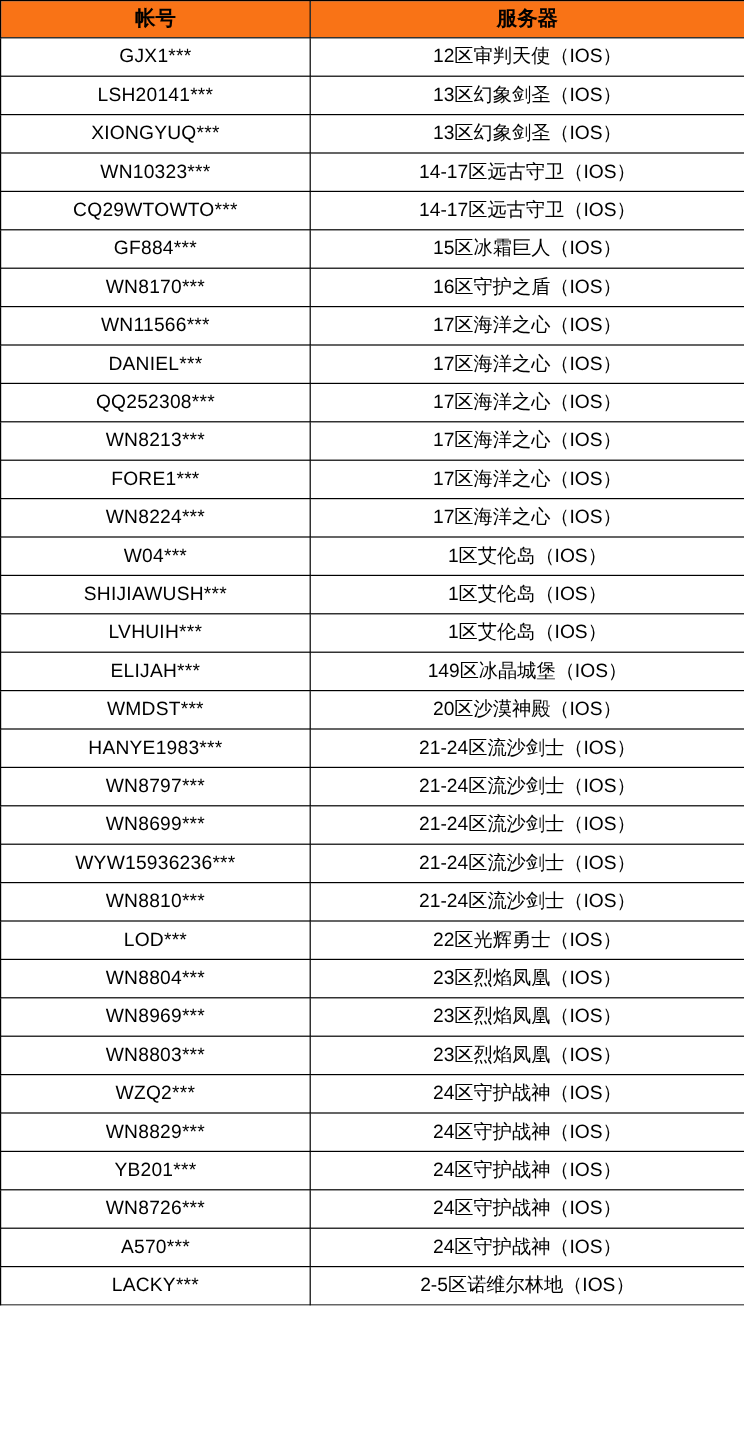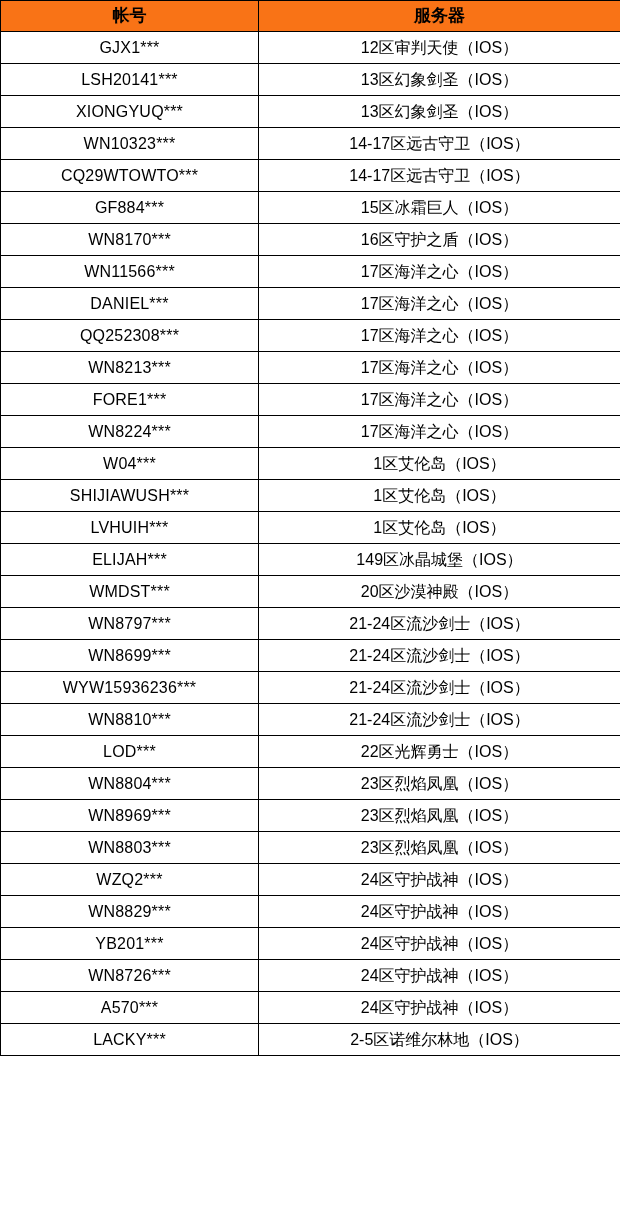--- a/index.html
+++ b/index.html
@@ -135,20 +135,24 @@
         </tr>
         <tr>
           <td class="acct">ELIJAH***</td>
           <td class="srv">149区冰晶城堡（IOS）</td>
         </tr>
         <tr>
           <td class="acct">WMDST***</td>
           <td class="srv">20区沙漠神殿（IOS）</td>
         </tr>
         <tr>
+          <td class="acct">HANYE1983***</td>
+          <td class="srv">21-24区流沙剑士（IOS）</td>
+        </tr>
+        <tr>
           <td class="acct">WN8797***</td>
           <td class="srv">21-24区流沙剑士（IOS）</td>
         </tr>
         <tr>
           <td class="acct">WN8699***</td>
           <td class="srv">21-24区流沙剑士（IOS）</td>
         </tr>
         <tr>
           <td class="acct">WYW15936236***</td>
           <td class="srv">21-24区流沙剑士（IOS）</td>

